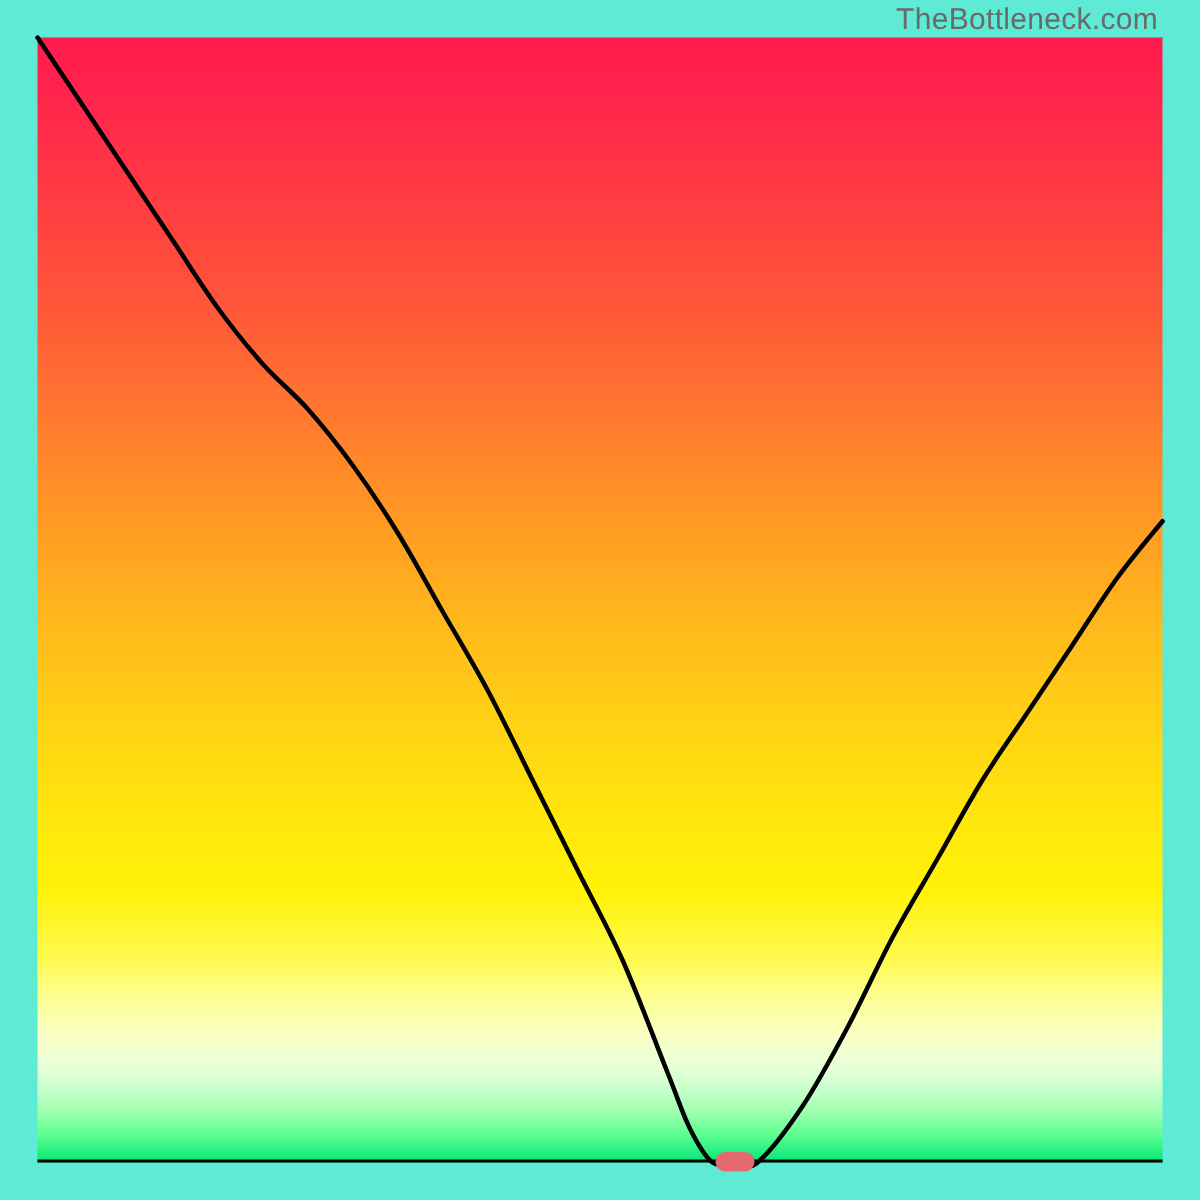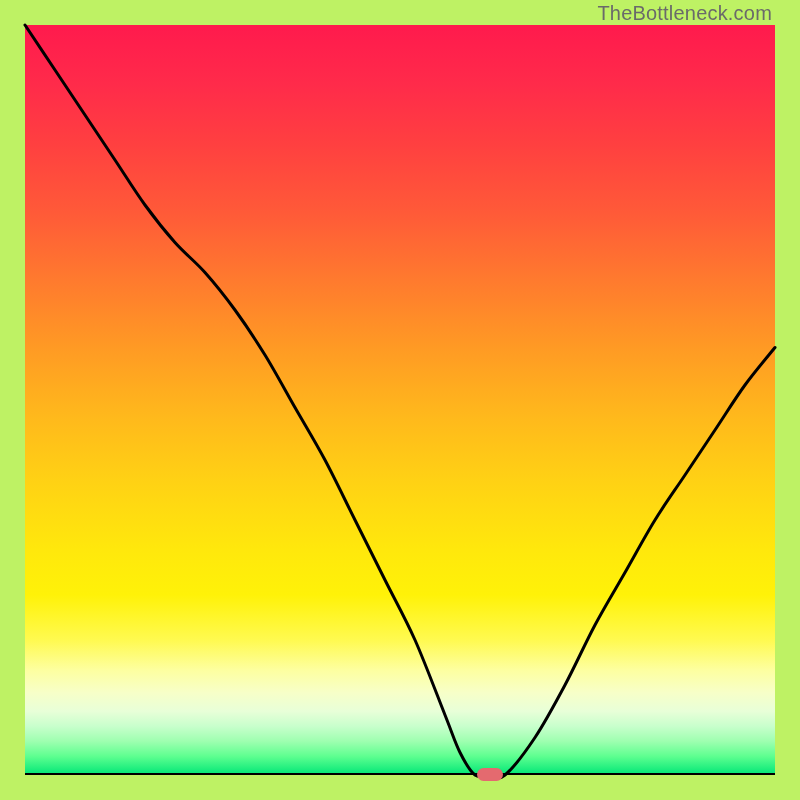--- a/index.html
+++ b/index.html
@@ -7,21 +7,21 @@
     padding: 0;
     width: 800px;
     height: 800px;
     background: #000;
     overflow: hidden;
   }
   .frame {
     position: relative;
     width: 800px;
     height: 800px;
-    background: #bef264;
+    background: #5eead4;
   }
   .plot-area {
     position: absolute;
     left: 25px;
     top: 25px;
     width: 750px;
     height: 750px;
     background: linear-gradient(to bottom,
       #ff1a4d 0%,
       #ff2b4a 8%,

